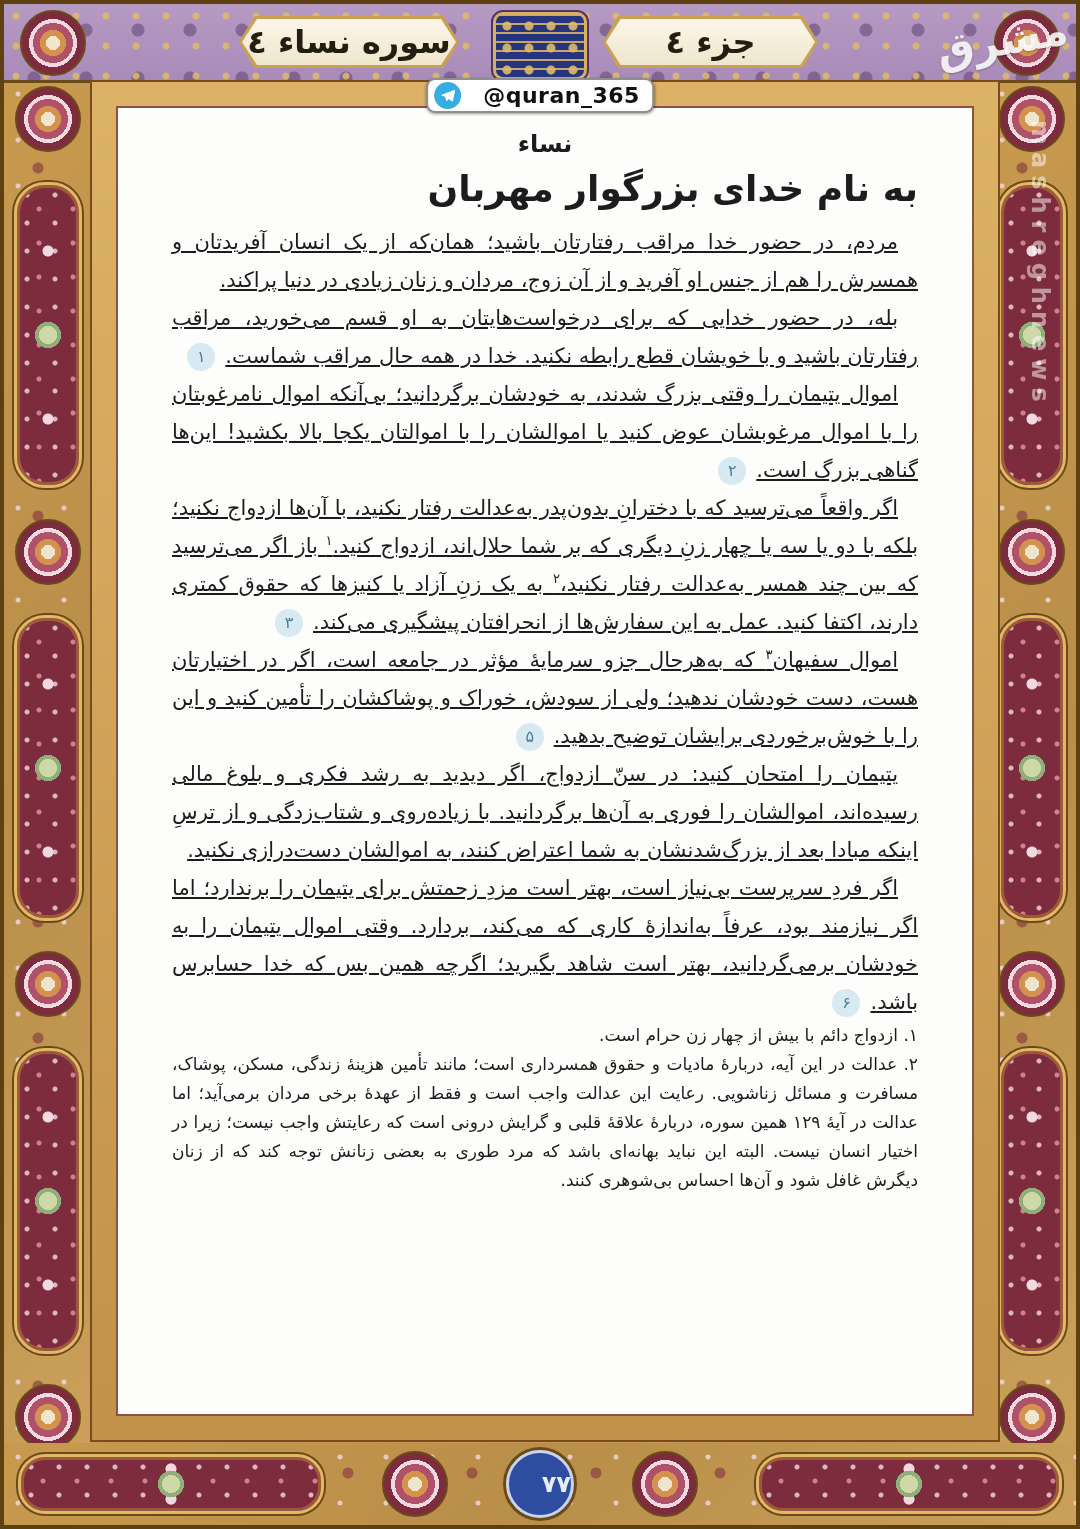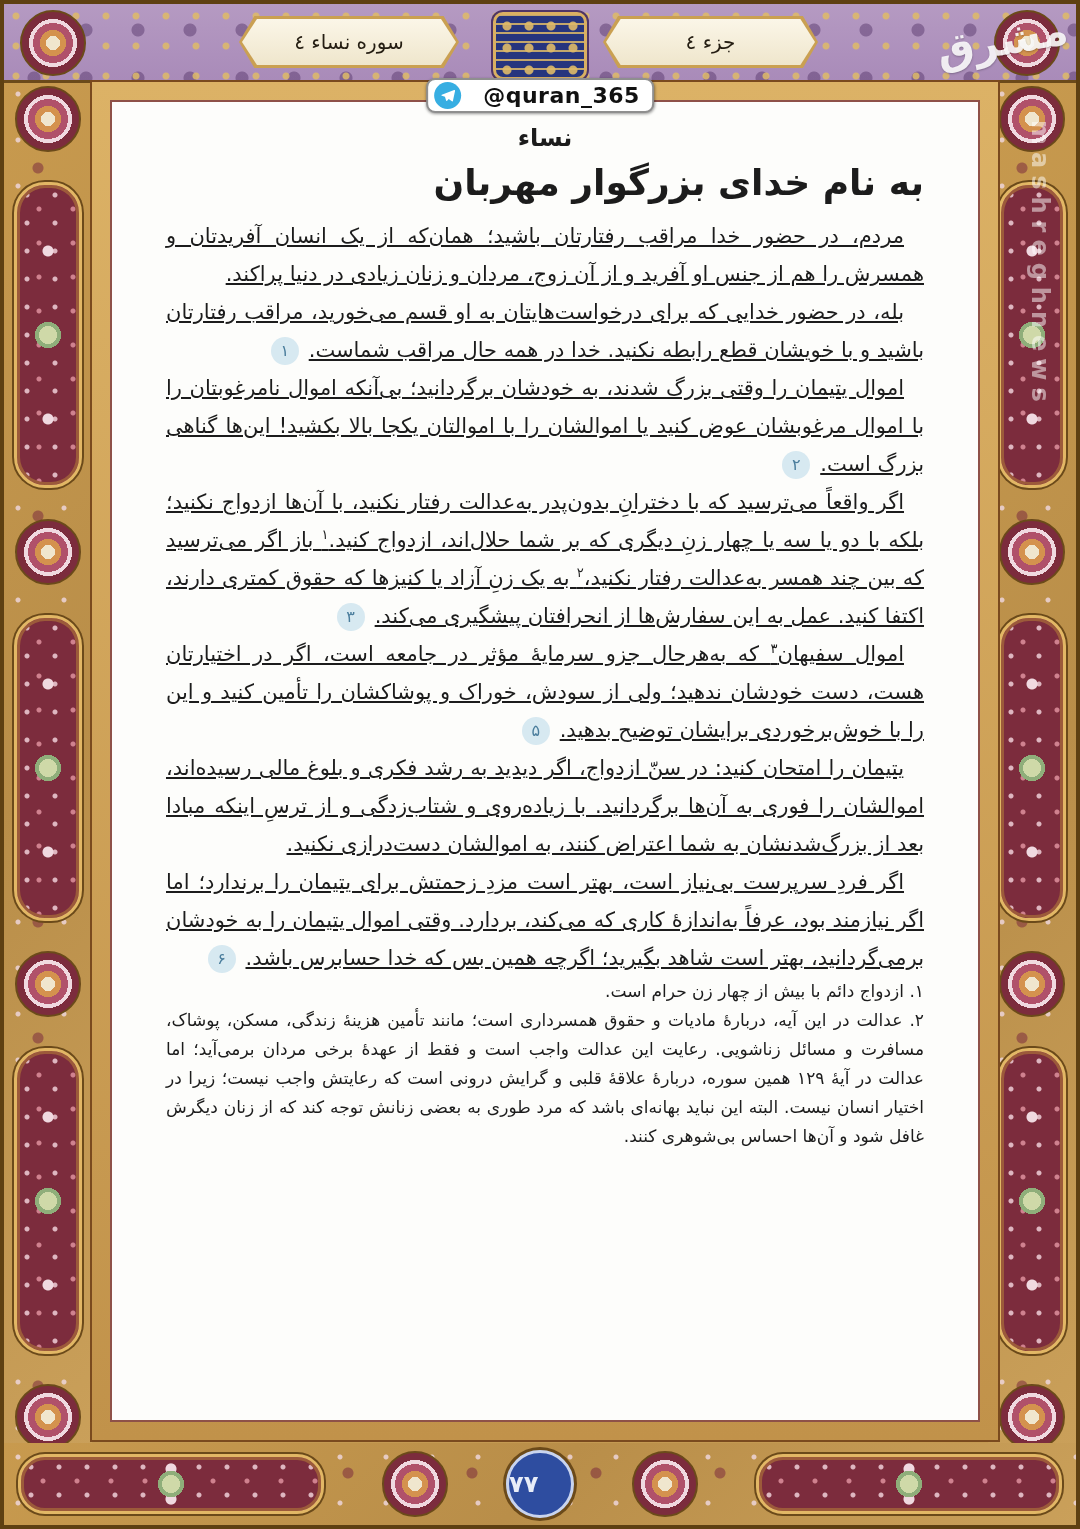--- a/index.html
+++ b/index.html
@@ -39,57 +39,57 @@
           radial-gradient(circle at 30px 26px, rgba(90,58,110,.5) 6px, rgba(0,0,0,0) 7px),
           linear-gradient(#b59ac2,#a98bb9);
         background-size:30px 30px,52px 48px,100% 100%;
         border-bottom:3px solid #6b4a1a;}
   .label-cart{position:absolute;top:12px;height:52px;}
   .label-cart .shell{position:absolute;inset:0;background:#caa052;
         clip-path:polygon(7% 0,93% 0,100% 50%,93% 100%,7% 100%,0 50%);}
   .label-cart .face{position:absolute;inset:3px;background:linear-gradient(#fbf6e8,#efe6cc);
         clip-path:polygon(7% 0,93% 0,100% 50%,93% 100%,7% 100%,0 50%);
         display:flex;align-items:center;justify-content:center;
-        font-size:20px;font-weight:normal;color:#241d12;direction:rtl;}
+        font-size:32px;font-weight:bold;color:#241d12;direction:rtl;}
   .label-cart.juz{right:258px;width:215px;}
   .label-cart.surah{left:235px;width:220px;}
   .emblem{position:absolute;left:50%;top:8px;transform:translateX(-50%);width:88px;height:62px;
         background:#26357e;border-radius:10px;border:3px solid #d9b063;box-shadow:0 0 0 2px #4f3566;
         background-image:
           repeating-linear-gradient(0deg, rgba(0,0,0,0) 0 7px, rgba(222,186,104,.85) 7px 9px),
           radial-gradient(circle at 50% 50%, rgba(222,186,104,.9) 4px, rgba(0,0,0,0) 5px);
         background-size:100% 100%,22px 22px;}
 
   
   .tg-badge{position:absolute;top:78px;left:50%;transform:translateX(-50%);z-index:6;
         display:flex;align-items:center;gap:22px;background:#fff;border:2px solid #8f8f8f;
         border-radius:9px;padding:2px 12px 2px 6px;box-shadow:0 1px 3px rgba(0,0,0,.4);}
   .tg-icon{width:27px;height:27px;border-radius:50%;background:#37aee2;display:flex;align-items:center;justify-content:center;}
   .tg-icon svg{width:16px;height:16px;}
   .tg-handle{font-size:22px;font-weight:bold;color:#111;letter-spacing:.5px;}
 
   
   .content-frame{position:absolute;left:90px;top:80px;width:910px;height:1362px;z-index:3;
-        background:linear-gradient(#dcb266,#c1924a);border:2px solid #7a4a1e;padding:18px;box-sizing:border-box;}
+        background:linear-gradient(#dcb266,#c1924a);border:2px solid #7a4a1e;padding:24px;box-sizing:border-box;}
   .content-page{width:100%;height:100%;background:#fdfdfb;border:2px solid #8e5148;box-sizing:border-box;
         overflow:hidden;direction:rtl;padding:20px 54px 14px 54px;color:#1c1c1c;}
   .surah-title{text-align:center;font-size:24px;font-weight:bold;margin:2px 0 10px;}
   .bismillah{text-align:right;font-size:36px;font-weight:bold;margin:0 0 14px;}
   .para{margin:0;font-size:21px;line-height:38px;text-align:justify;text-indent:20px;text-decoration:underline;}
   .verse-badge{display:inline-flex;align-items:center;justify-content:center;width:28px;height:28px;
         border-radius:50%;background:#d7e9f1;color:#4a7d9c;font-size:16px;margin:0 10px;
         vertical-align:middle;text-indent:0;}
   sup.fnref{font-size:13px;line-height:0;}
   .footnotes{}
   .footnote-item{margin:0;font-size:17px;line-height:29px;text-align:justify;}
 
   
   .page-circle{width:62px;height:62px;border-radius:50%;background:#2e4da0;
         border:3px solid #c9d4ee;box-shadow:0 0 0 3px #6b4a1a;
-        display:flex;align-items:center;justify-content:flex-start;
+        display:flex;align-items:center;justify-content:flex-end;
         color:#e8edf8;font-size:24px;font-weight:bold;}
 
   
   .wm-logo{position:absolute;top:16px;right:12px;z-index:7;color:rgba(255,255,255,.88);
         font-size:42px;font-weight:bold;transform:rotate(-10deg);direction:rtl;
         text-shadow:0 1px 2px rgba(0,0,0,.25);}
   .wm-vert{position:absolute;top:120px;right:26px;z-index:7;writing-mode:vertical-rl;
         color:rgba(255,255,255,.5);font-size:24px;font-weight:bold;letter-spacing:7px;}
 </style>
 </head>

